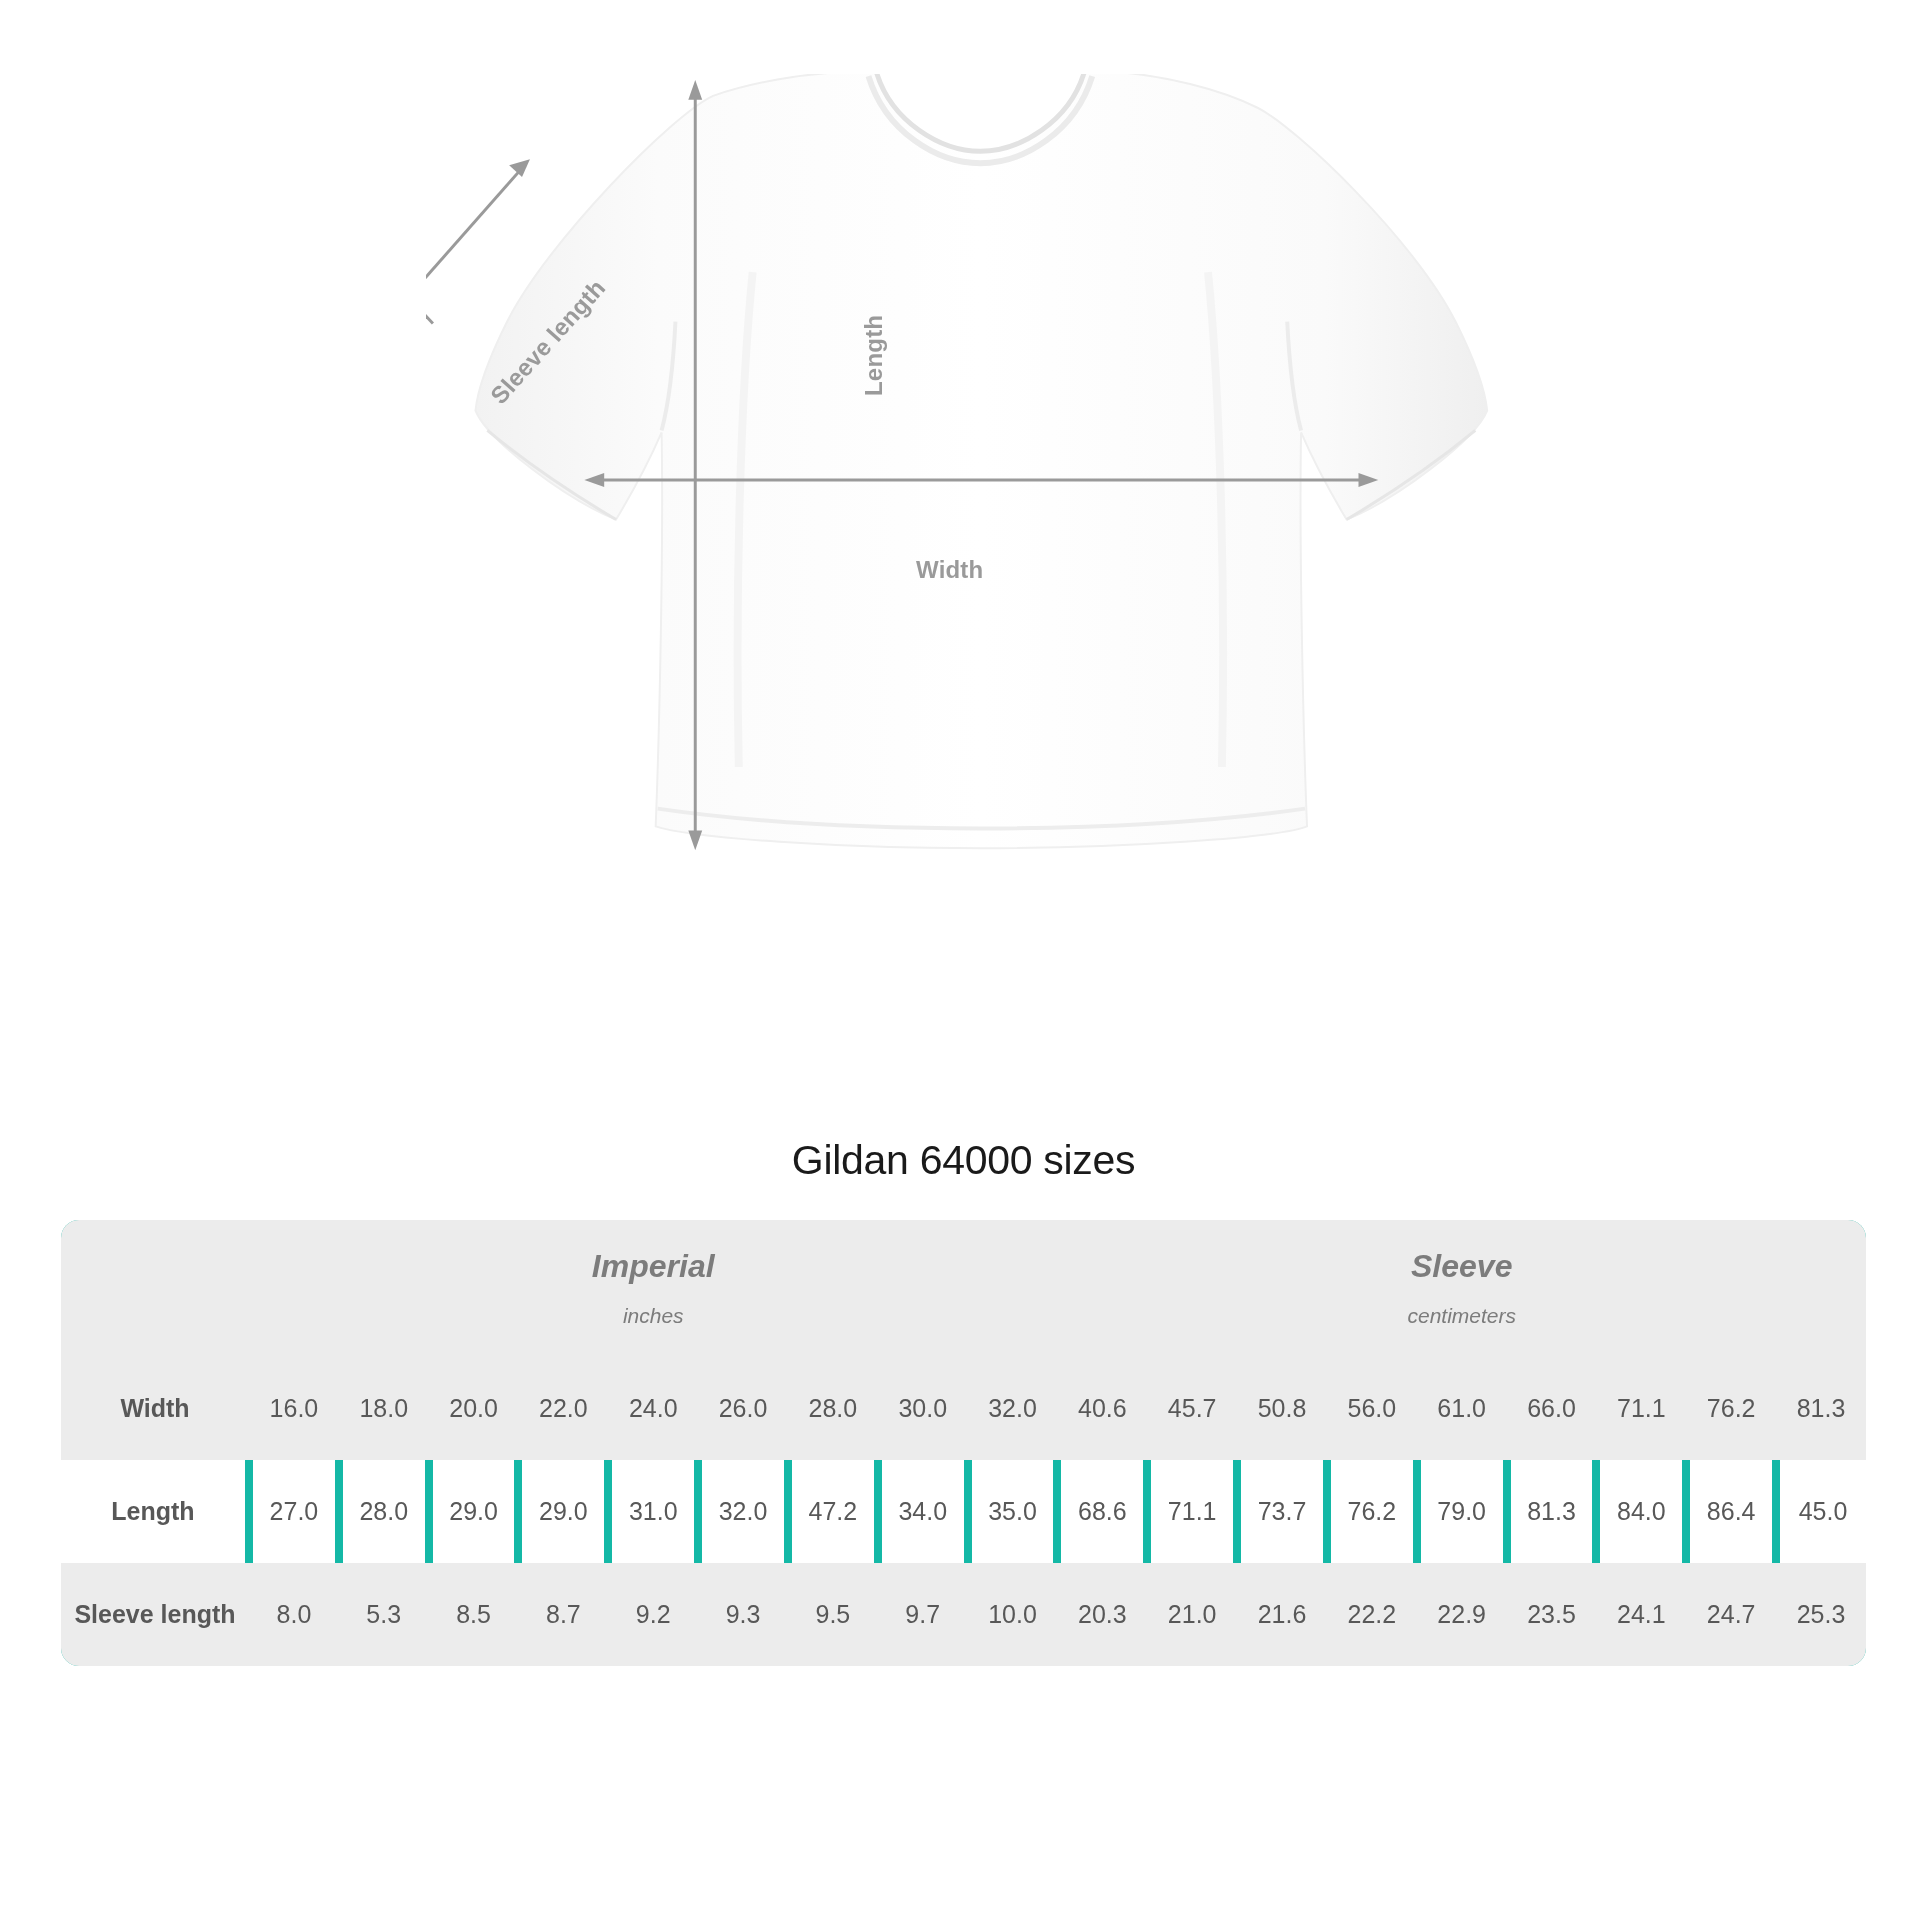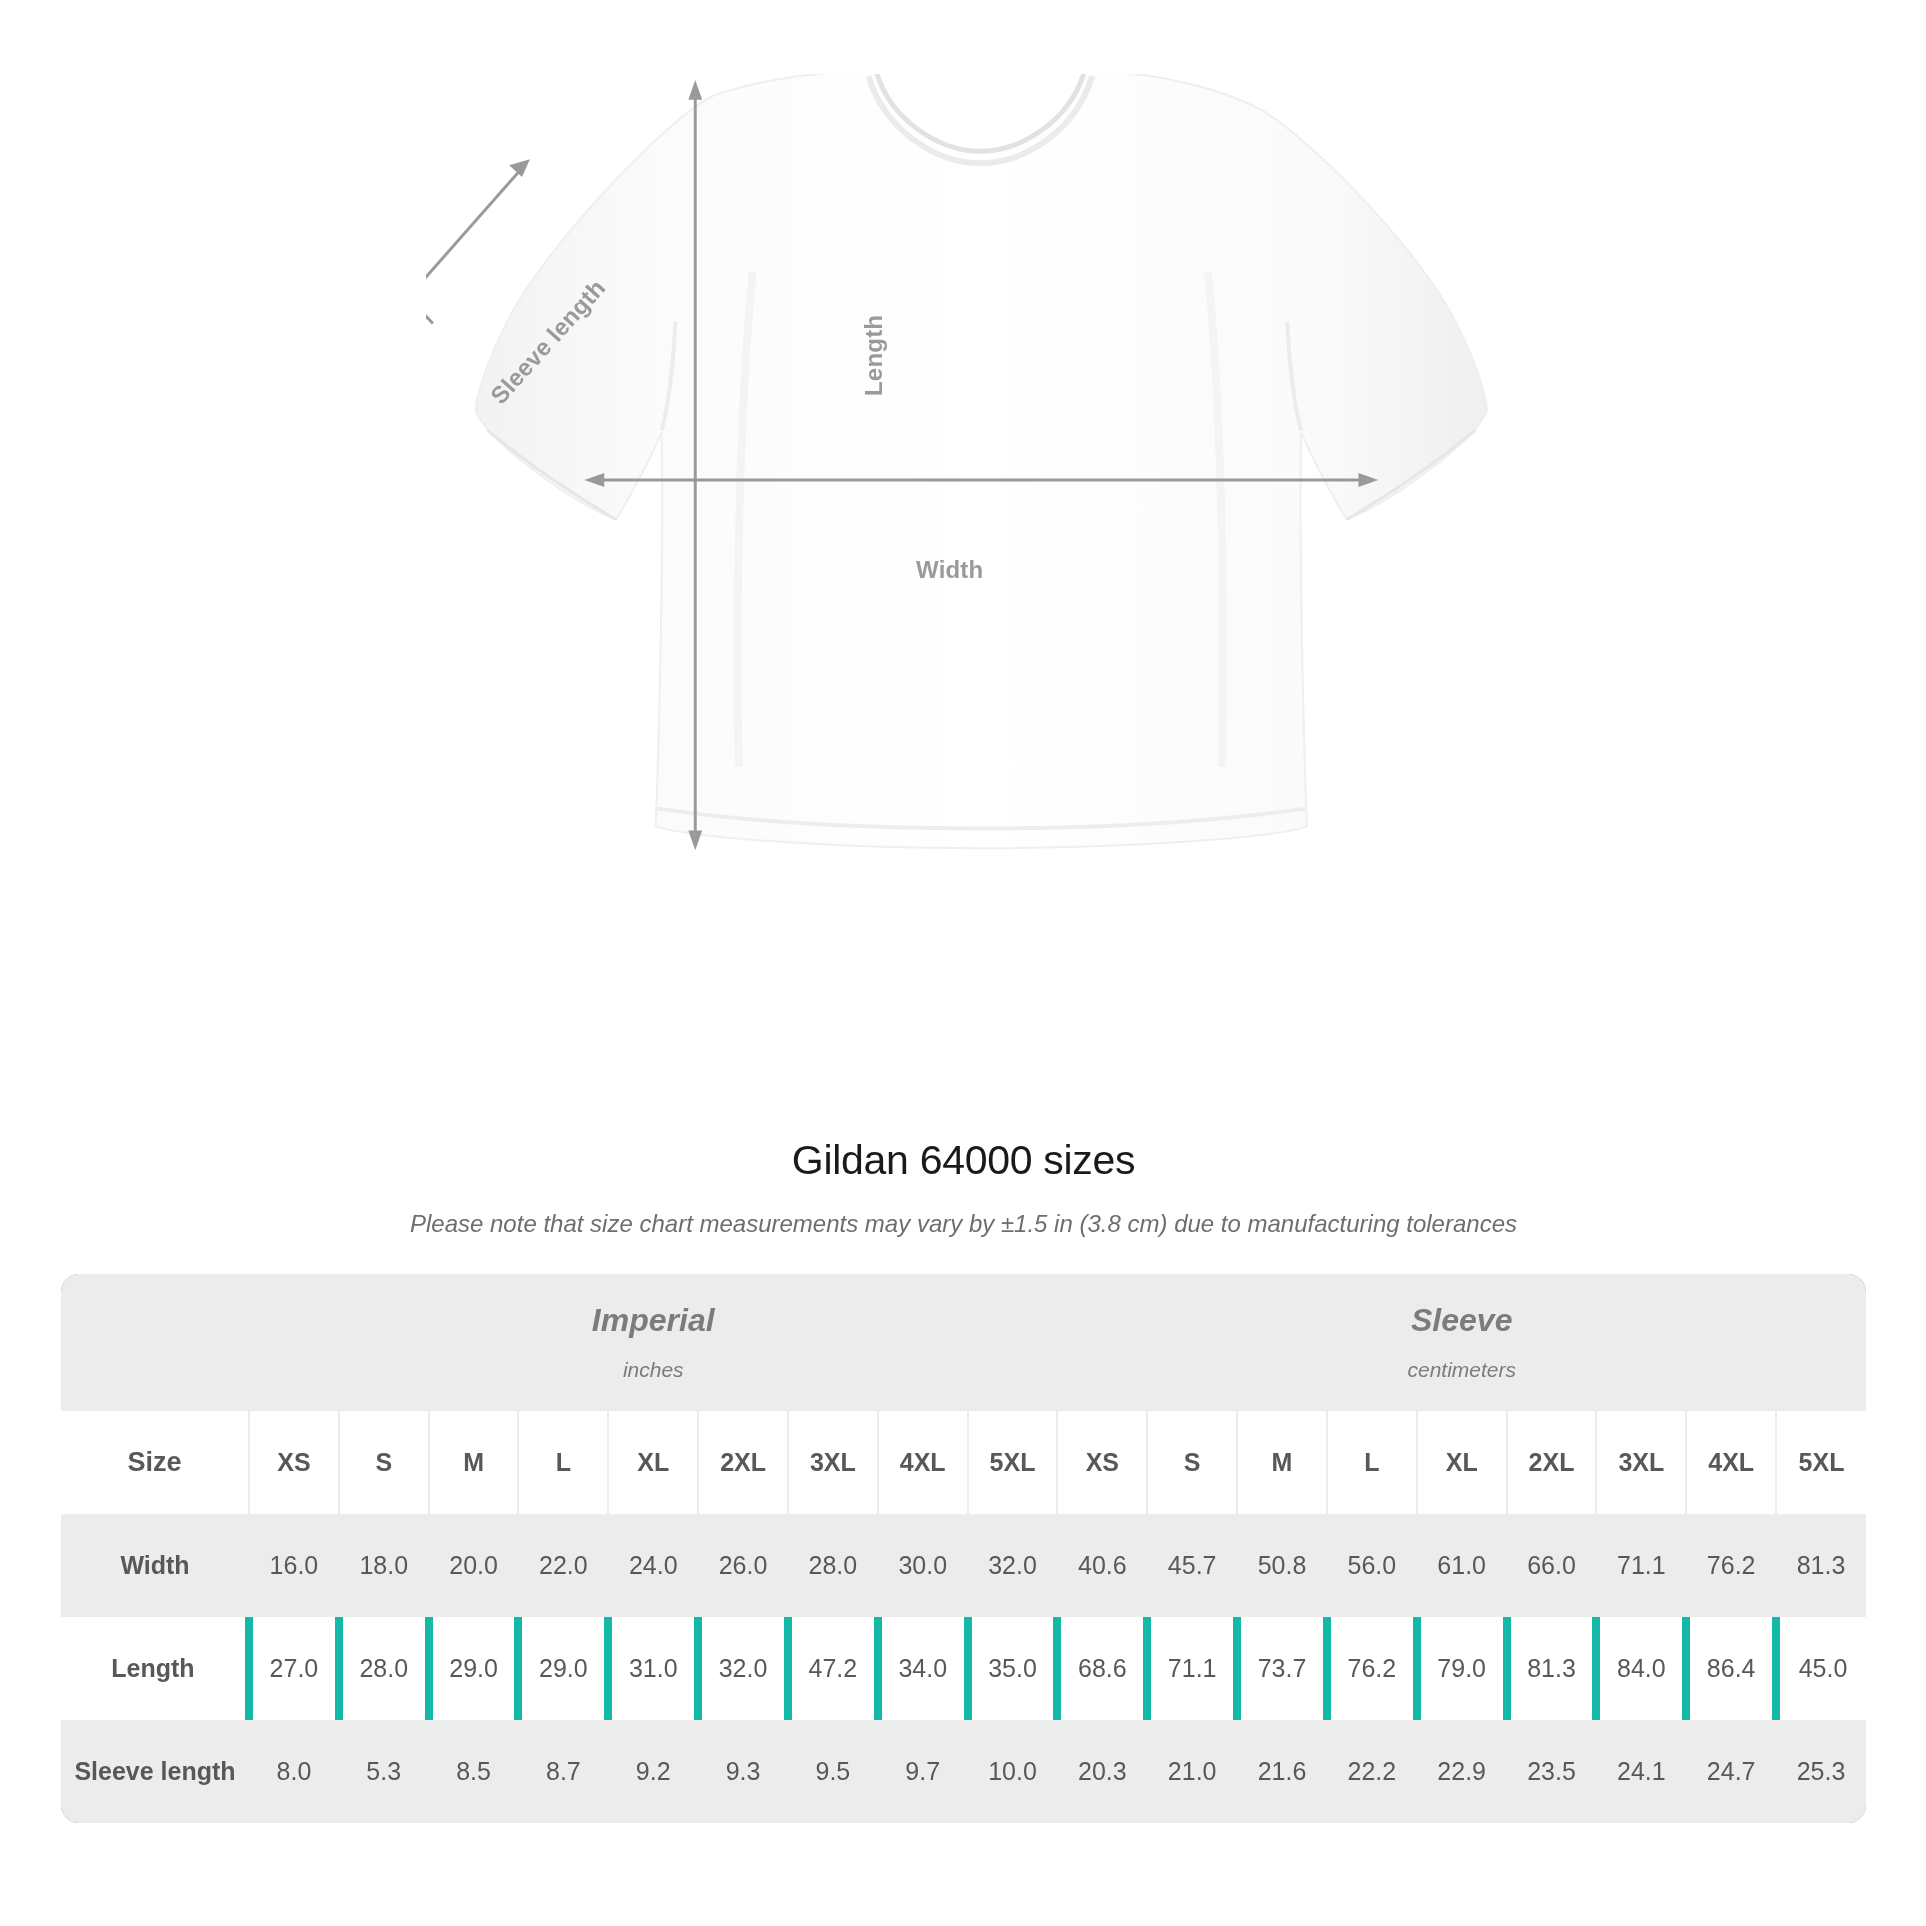--- a/index.html
+++ b/index.html
@@ -236,60 +236,38 @@
       </svg>
 
       <div class="dim-label label-width">Width</div>
       <div class="dim-label label-length">Length</div>
       <div class="dim-label label-sleeve">Sleeve length</div>
     </div>
   </div>
 
   <div class="title-block">
     <h1 class="chart-title">Gildan 64000 sizes</h1>
-    <div class="chart-note">Please note that size chart measurements may vary by ±1.5 in (3.8 cm) due to manufacturing tolerances</div>
   </div>
 
   <div class="table-wrap">
     <table class="size-table">
       <colgroup>
         <col class="firstcol">
       </colgroup>
       <tbody id="table-body">
           <tr class="unit-row">
             <td></td>
             <td colspan="9">
               <div class="unit-name">Imperial</div>
               <div class="unit-sub">inches</div>
             </td>
             <td colspan="9">
               <div class="unit-name">Sleeve</div>
               <div class="unit-sub">centimeters</div>
             </td>
-          </tr>
-          <tr class="hdr-row">
-            <td class="rowhead">Size</td>
-            <td class="cell-sep">XS</td>
-            <td class="cell-sep">S</td>
-            <td class="cell-sep">M</td>
-            <td class="cell-sep">L</td>
-            <td class="cell-sep">XL</td>
-            <td class="cell-sep">2XL</td>
-            <td class="cell-sep">3XL</td>
-            <td class="cell-sep">4XL</td>
-            <td class="cell-sep">5XL</td>
-            <td class="cell-sep">XS</td>
-            <td class="cell-sep">S</td>
-            <td class="cell-sep">M</td>
-            <td class="cell-sep">L</td>
-            <td class="cell-sep">XL</td>
-            <td class="cell-sep">2XL</td>
-            <td class="cell-sep">3XL</td>
-            <td class="cell-sep">4XL</td>
-            <td class="cell-sep">5XL</td>
           </tr>
           <tr class="data-row alt">
             <td class="rowhead">Width</td>
             <td class="cell-sep">16.0</td>
             <td class="cell-sep">18.0</td>
             <td class="cell-sep">20.0</td>
             <td class="cell-sep">22.0</td>
             <td class="cell-sep">24.0</td>
             <td class="cell-sep">26.0</td>
             <td class="cell-sep">28.0</td>

